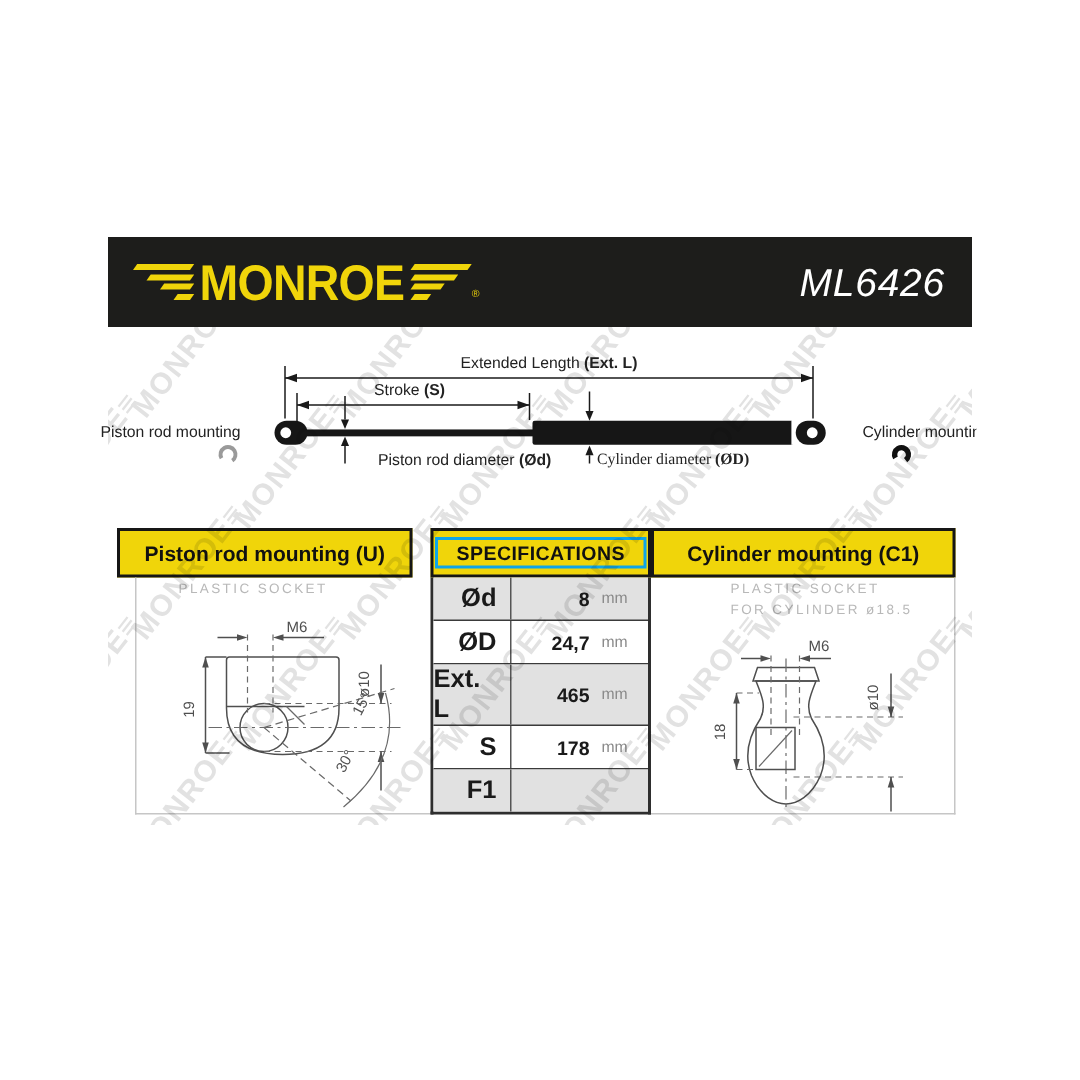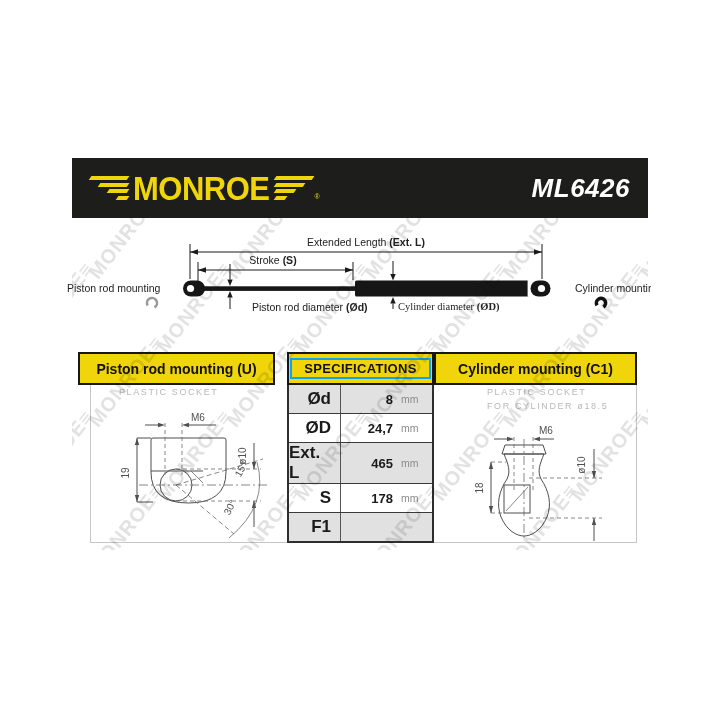--- a/index.html
+++ b/index.html
@@ -10,21 +10,21 @@
   .header{position:absolute;left:72px;top:158px;width:576px;height:60px;background:#1d1d1b;
           display:flex;align-items:center;z-index:10;}
   .logo{display:flex;align-items:center;margin-left:18px;}
   .wing{display:flex;flex-direction:column;gap:2.4px;}
   .wing-l{align-items:flex-end;margin-right:5px;}
   .wing-r{align-items:flex-start;margin-left:5px;}
   .bar{height:4.2px;background:#f0d50a;transform:skewX(-35deg);}
   .logo-text{color:#f0d50a;font-weight:bold;font-size:31px;letter-spacing:-0.5px;
              transform:scaleY(1.08);line-height:1;}
   .reg{color:#f0d50a;font-size:7px;align-self:flex-end;margin-left:2px;margin-bottom:4px;}
-  .part-number{margin-left:auto;margin-right:18px;color:#fff;font-weight:bold;
+  .part-number{margin-left:auto;margin-right:18px;color:#fff;font-weight:normal;
                font-style:italic;font-size:26px;letter-spacing:0.5px;}
 
   
   .diagram-svg{position:absolute;left:0;top:0;z-index:2;pointer-events:none;}
   .dlabel{position:absolute;z-index:3;font-size:10.5px;color:#222;white-space:nowrap;}
   .dlabel b{font-weight:bold;margin-top:12px;}
   .center{text-align:center;}
 
   
   .th{position:absolute;top:352px;height:33px;background:#f0d50a;border:2px solid #161616;

